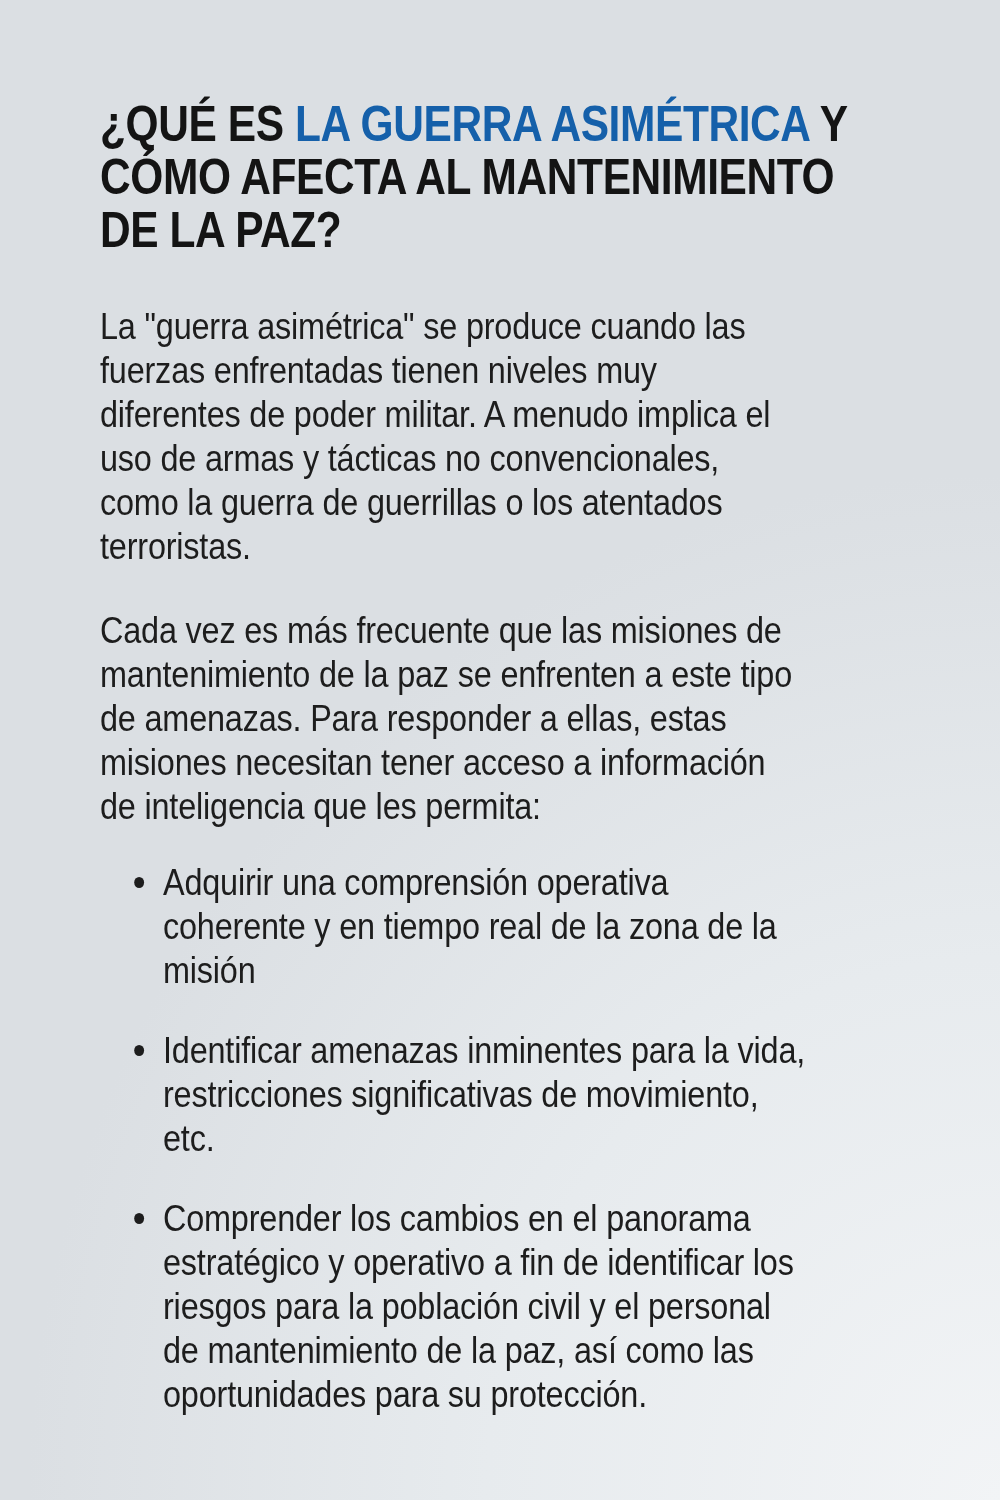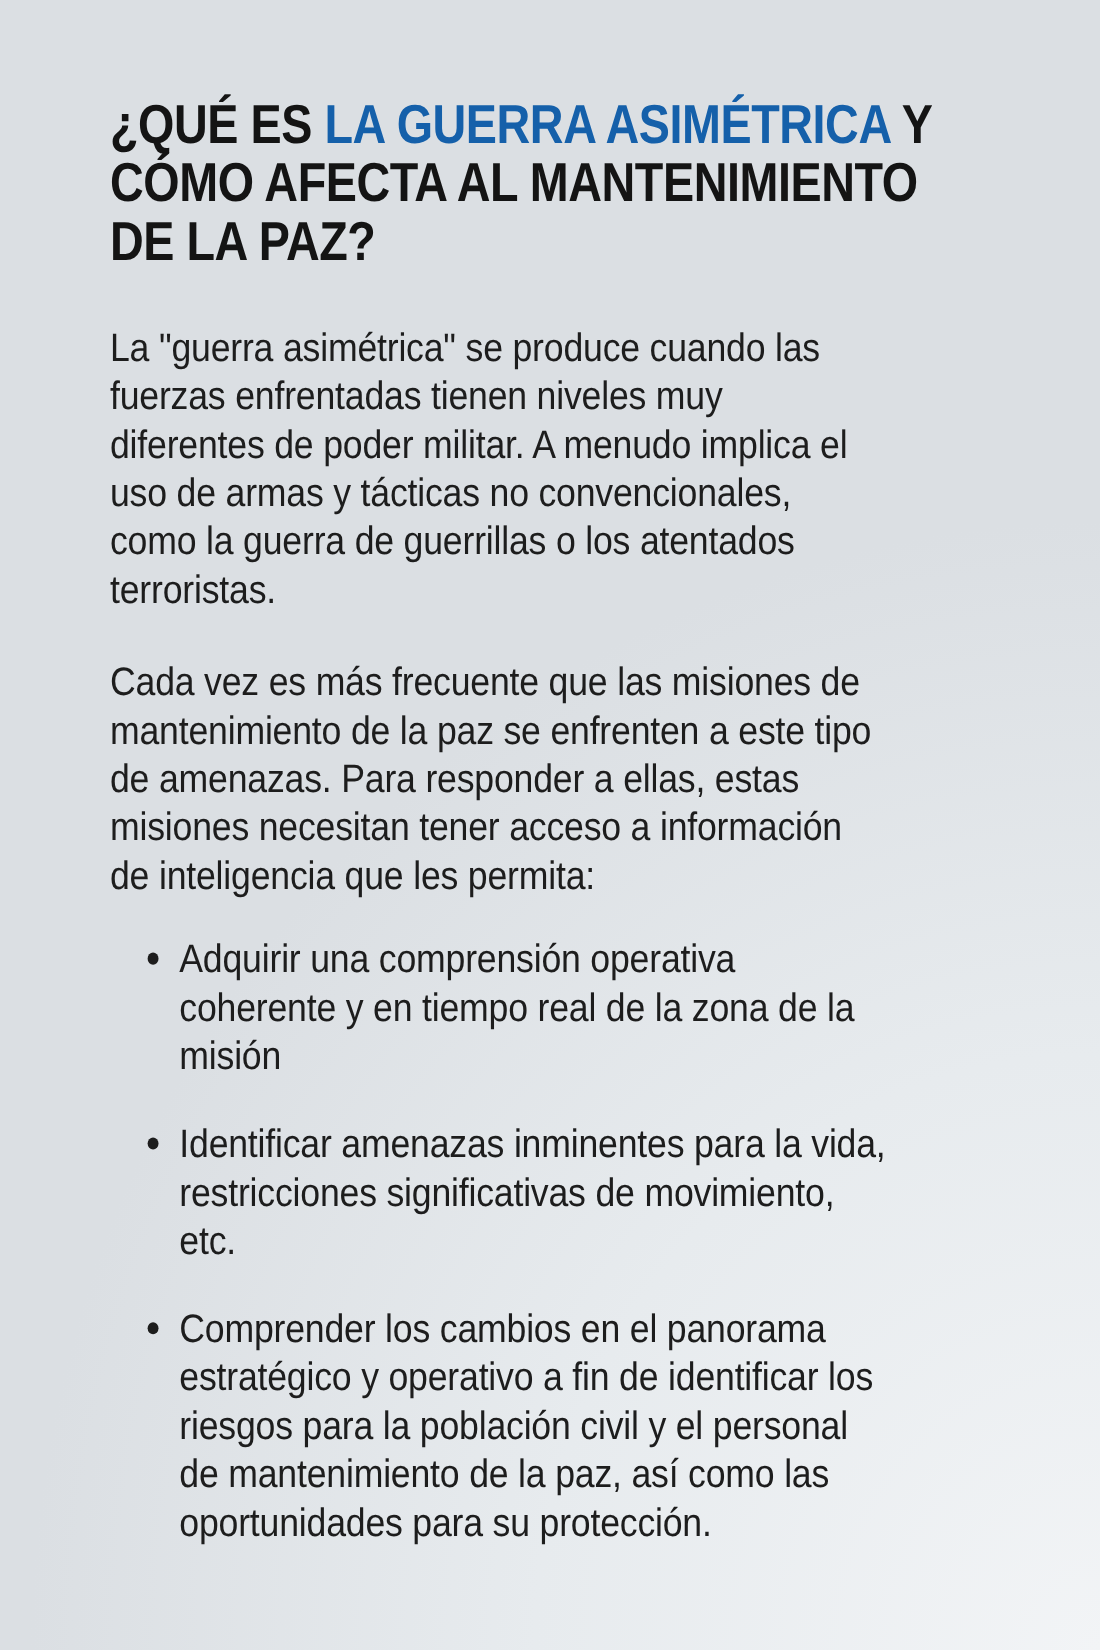--- a/index.html
+++ b/index.html
@@ -11,21 +11,21 @@
     position: relative;
     width: 1000px; height: 1500px;
     overflow: hidden;
     background: radial-gradient(135% 95% at 100% 100%,
                 var(--bg-light, #f3f5f7) 0%,
                 #e7ebee 38%,
                 var(--bg-base, #dbdfe3) 72%);
   }
   .content {
     position: absolute;
-    left: 100px; top: 87px;
+    left: 100px; top: 98px;
     width: 880px;
   }
   .title {
     margin: 0;
     font-size: 50px;
     font-weight: 700;
     line-height: 53px;
     letter-spacing: -0.5px;
     color: var(--title-black, #141414);
     white-space: nowrap;

